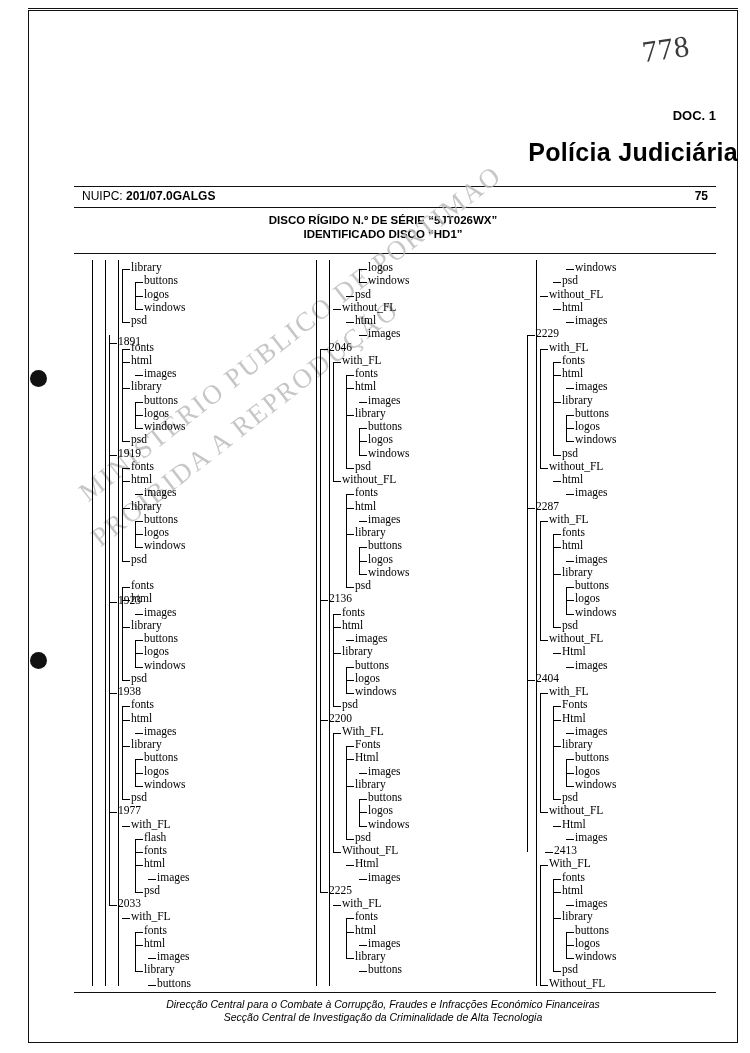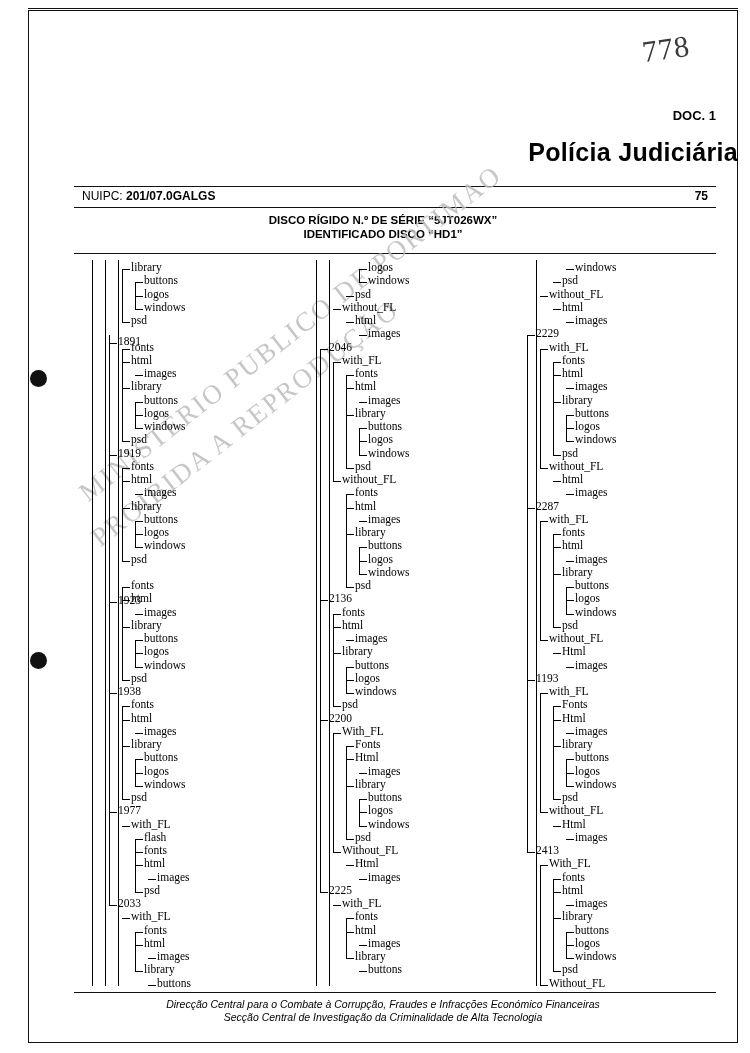--- a/index.html
+++ b/index.html
@@ -412,41 +412,41 @@
           <div class="elbow" style="left: 31px; top: 313.75px; height: 53px;"></div>
           <div class="node" style="top: 322px; left: 53px;"><span class="lbl">buttons</span></div>
           <div class="elbow" style="left: 44px; top: 327px; height: 13.25px;"></div>
           <div class="node" style="top: 335.25px; left: 53px;"><span class="lbl">logos</span></div>
           <div class="elbow" style="left: 44px; top: 340.25px; height: 13.25px;"></div>
           <div class="node" style="top: 348.5px; left: 53px;"><span class="lbl">windows</span></div>
           <div class="node" style="top: 361.75px; left: 40px;"><span class="lbl">psd</span></div>
           <div class="node" style="top: 375px; left: 27px;"><span class="lbl">without_FL</span></div>
           <div class="node" style="top: 388.25px; left: 40px;"><span class="lbl">Html</span></div>
           <div class="node" style="top: 401.5px; left: 53px;"><span class="lbl">images</span></div>
-          <div class="node" style="top: 414.75px; left: 14px;"><span class="lbl">1193</span></div>
+          <div class="node" style="top: 414.75px; left: 14px;"><span class="lbl">2404</span></div>
           <div class="elbow" style="left: 5px; top: 419.75px; height: 172.25px;"></div>
           <div class="node" style="top: 428px; left: 27px;"><span class="lbl">with_FL</span></div>
           <div class="elbow" style="left: 18px; top: 433px; height: 119.25px;"></div>
           <div class="node" style="top: 441.25px; left: 40px;"><span class="lbl">Fonts</span></div>
           <div class="elbow" style="left: 31px; top: 446.25px; height: 13.25px;"></div>
           <div class="node" style="top: 454.5px; left: 40px;"><span class="lbl">Html</span></div>
           <div class="elbow" style="left: 31px; top: 459.5px; height: 26.5px;"></div>
           <div class="node" style="top: 467.75px; left: 53px;"><span class="lbl">images</span></div>
           <div class="node" style="top: 481px; left: 40px;"><span class="lbl">library</span></div>
           <div class="elbow" style="left: 31px; top: 486px; height: 53px;"></div>
           <div class="node" style="top: 494.25px; left: 53px;"><span class="lbl">buttons</span></div>
           <div class="elbow" style="left: 44px; top: 499.25px; height: 13.25px;"></div>
           <div class="node" style="top: 507.5px; left: 53px;"><span class="lbl">logos</span></div>
           <div class="elbow" style="left: 44px; top: 512.5px; height: 13.25px;"></div>
           <div class="node" style="top: 520.75px; left: 53px;"><span class="lbl">windows</span></div>
           <div class="node" style="top: 534px; left: 40px;"><span class="lbl">psd</span></div>
           <div class="node" style="top: 547.25px; left: 27px;"><span class="lbl">without_FL</span></div>
           <div class="node" style="top: 560.5px; left: 40px;"><span class="lbl">Html</span></div>
           <div class="node" style="top: 573.75px; left: 53px;"><span class="lbl">images</span></div>
-          <div class="node" style="top: 587px; left: 14px;"><span class="lbl">2413</span></div>
+          <div class="node" style="top: 587px; left: 32px;"><span class="lbl">2413</span></div>
           <div class="node" style="top: 600.25px; left: 27px;"><span class="lbl">With_FL</span></div>
           <div class="elbow" style="left: 18px; top: 605.25px; height: 119.25px;"></div>
           <div class="node" style="top: 613.5px; left: 40px;"><span class="lbl">fonts</span></div>
           <div class="elbow" style="left: 31px; top: 618.5px; height: 13.25px;"></div>
           <div class="node" style="top: 626.75px; left: 40px;"><span class="lbl">html</span></div>
           <div class="elbow" style="left: 31px; top: 631.75px; height: 26.5px;"></div>
           <div class="node" style="top: 640px; left: 53px;"><span class="lbl">images</span></div>
           <div class="node" style="top: 653.25px; left: 40px;"><span class="lbl">library</span></div>
           <div class="elbow" style="left: 31px; top: 658.25px; height: 53px;"></div>
           <div class="node" style="top: 666.5px; left: 53px;"><span class="lbl">buttons</span></div>

